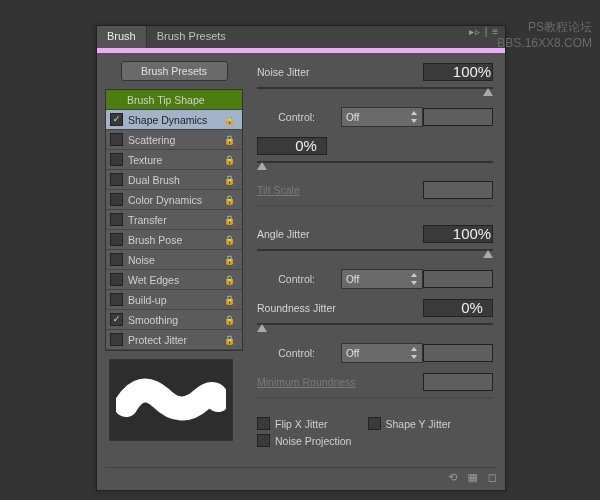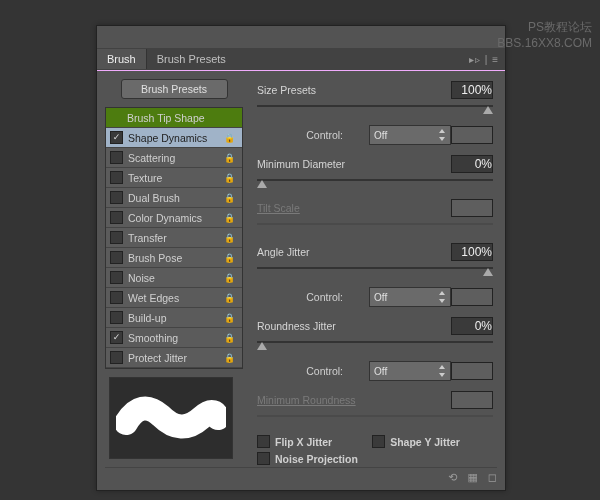--- a/index.html
+++ b/index.html
@@ -31,23 +31,21 @@
   width: 408px;
   height: 464px;
   background: #535353;
   border: 1px solid #222;
   box-shadow: 0 0 5px rgba(0,0,0,0.3);
 }
 .tab-row {
   display: flex;
   height: 22px;
   background: #424242;
-  border-bottom: 1px solid #f0abfc;
-  align-items: center;
-  margin-top: 22px;
+  border-bottom: 5px solid #f0abfc;
 }
 .tab {
   padding: 4px 10px;
   font-size: 11px;
   color: #c0c0c0;
   cursor: pointer;
 }
 .tab.active {
   background: #535353;
   color: #eee;
@@ -148,24 +146,25 @@
 }
 .ctrl-label.dim {
   color: #7a7a7a;
   text-decoration: underline;
 }
 .val-box {
   width: 40px;
   height: 16px;
   background: #3a3a3a;
   border: 1px solid #222;
-  text-align: right;
-  font-size: 12px;
+  text-align: center;
+  font-size: 15px;
   color: #eee;
   line-height: 16px;
+  padding-left: 28px;
 }
 .val-box.empty {
   background: #5e5e5e;
 }
 .slider {
   position: relative;
   height: 14px;
   margin-bottom: 10px;
 }
 .slider-track {
@@ -228,21 +227,20 @@
   font-size: 10.5px;
 }
 .control-sub .clabel {
   margin-right: 26px;
 }
 .check-row {
   display: flex;
   align-items: center;
   font-size: 10.5px;
   margin-bottom: 4px;
-  font-weight: bold;
 }
 .check-row .chk {
   margin-right: 5px;
 }
 .flip-row {
   display: flex;
   gap: 40px;
   margin-top: 8px;
 }
 .bottom-icons {
@@ -349,35 +347,34 @@
 
       <div class="preview-box">
         <svg width="110" height="60">
           <path d="M 10 35 Q 25 10 45 28 Q 65 48 85 30 Q 98 18 102 30" stroke="#fff" stroke-width="24" fill="none" stroke-linecap="round"></path>
         </svg>
       </div>
     </div>
 
     <div class="right-col">
       <div class="ctrl-row">
-        <span class="ctrl-label">Size Presets</span>
+        <span class="ctrl-label">Noise Jitter</span>
         <span class="val-box">100%</span>
       </div>
       <div class="slider">
         <div class="slider-track"></div>
         <div class="slider-thumb" style="left: calc(100% - 10px)"></div>
       </div>
       <div class="control-sub">
         <span class="clabel">Control:</span>
         <div class="dropdown">Off</div>
         <span class="val-box empty"></span>
       </div>
 
       <div class="ctrl-row">
-        <span class="ctrl-label">Minimum Diameter</span>
         <span class="val-box">0%</span>
       </div>
       <div class="slider">
         <div class="slider-track"></div>
         <div class="slider-thumb" style="left: 0"></div>
       </div>
 
       <div class="ctrl-row">
         <span class="ctrl-label dim">Tilt Scale</span>
         <span class="val-box empty"></span>

